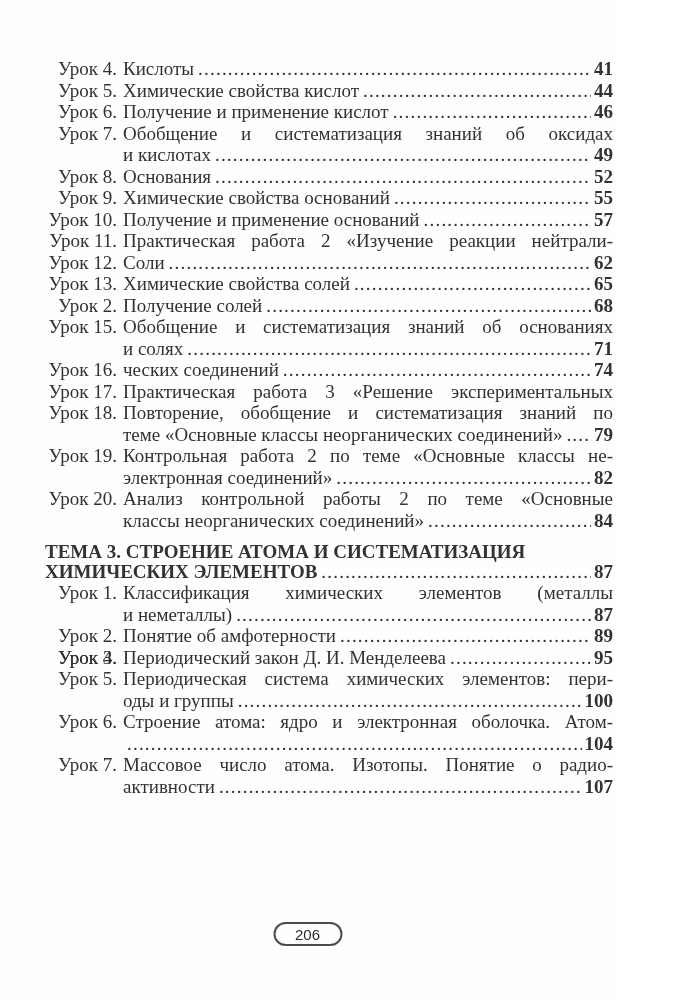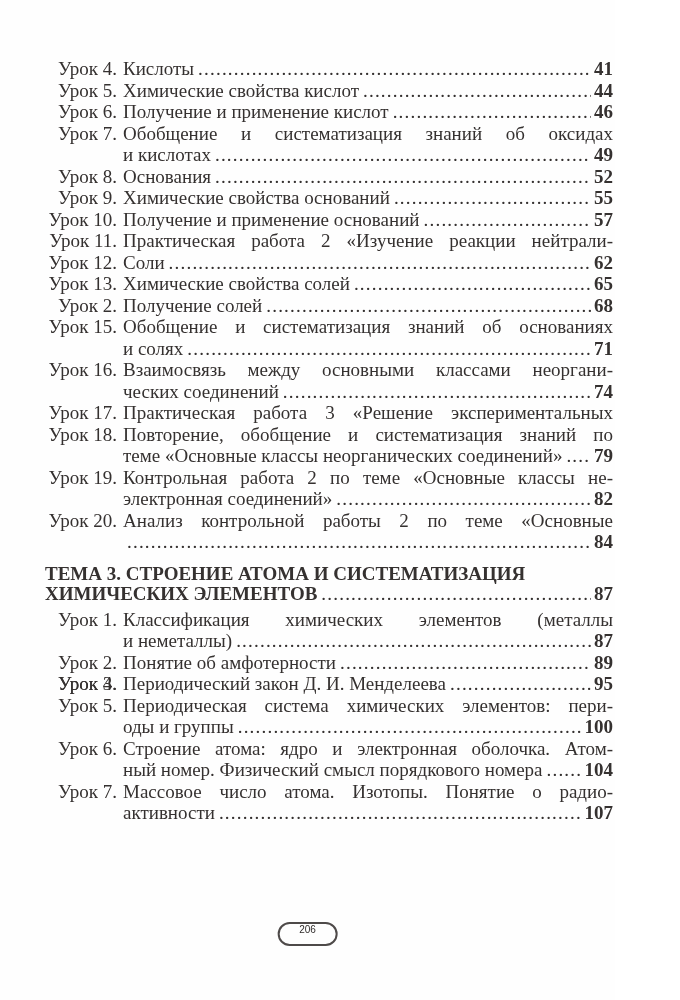--- a/index.html
+++ b/index.html
@@ -63,38 +63,38 @@
     content: "...........................................................................................................................................";
     letter-spacing: 1.2px;
   }
   .num {
     flex: 0 0 auto;
     margin-left: 2px;
     font-weight: bold;
   }
   .theme {
     margin-top: 11px;
-    margin-bottom: 5px;
     font-weight: bold;
     line-height: 20px;
   }
   .page-pill {
     position: absolute;
     left: 50%;
     top: 922px;
     transform: translateX(-50%);
     height: 24px;
     box-sizing: border-box;
     padding: 0 20px;
     border: 2px solid #4e4a49;
     border-radius: 12px;
     display: flex;
+    align-items: center;
     justify-content: center;
     font-family: "Liberation Sans", sans-serif;
-    font-size: 10px;
+    font-size: 15px;
     color: #2f2b2a;
     background: #fefefe;
   }
 </style>
 </head>
 <body>
 
 <div class="page">
   <main class="content">
       <section class="toc-section">
@@ -187,21 +187,20 @@
           <span class="label">Урок 15.</span>
           <div class="jline">Обобщение и систематизация знаний об основаниях</div>
           <div class="lline">
             <span class="txt">и солях</span>
             <span class="fill"></span>
             <span class="num">71</span>
           </div>
         </article>
         <article class="entry">
           <span class="label">Урок 16.</span>
-          <div class="jline">Взаимосвязь между основными классами неоргани-</div>
           <div class="lline">
             <span class="txt">ческих соединений</span>
             <span class="fill"></span>
             <span class="num">74</span>
           </div>
         </article>
         <article class="entry">
           <span class="label">Урок 17.</span>
           <div class="jline">Практическая работа 3 «Решение экспериментальных</div>
         </article>
@@ -220,20 +219,21 @@
           <div class="lline">
             <span class="txt">электронная соединений»</span>
             <span class="fill"></span>
             <span class="num">82</span>
           </div>
         </article>
         <article class="entry">
           <span class="label">Урок 20.</span>
           <div class="jline">Анализ контрольной работы 2 по теме «Основные</div>
           <div class="lline">
+            <span class="txt">классы неорганических соединений»</span>
             <span class="fill"></span>
             <span class="num">84</span>
           </div>
         </article>
       </section>
       <section class="toc-section">
         <div class="theme">
           <div class="jline-none">ТЕМА 3. СТРОЕНИЕ АТОМА И СИСТЕМАТИЗАЦИЯ</div>
           <div class="lline">
             <span class="txt">ХИМИЧЕСКИХ ЭЛЕМЕНТОВ</span>
@@ -275,21 +275,20 @@
           <div class="lline">
             <span class="txt">оды и группы</span>
             <span class="fill"></span>
             <span class="num">100</span>
           </div>
         </article>
         <article class="entry">
           <span class="label">Урок 6.</span>
           <div class="jline">Строение атома: ядро и электронная оболочка. Атом-</div>
           <div class="lline">
-            <span class="txt">ный номер. Физический смысл порядкового номера</span>
             <span class="fill"></span>
             <span class="num">104</span>
           </div>
         </article>
         <article class="entry">
           <span class="label">Урок 7.</span>
           <div class="jline">Массовое число атома. Изотопы. Понятие о радио-</div>
           <div class="lline">
             <span class="txt">активности</span>
             <span class="fill"></span>

